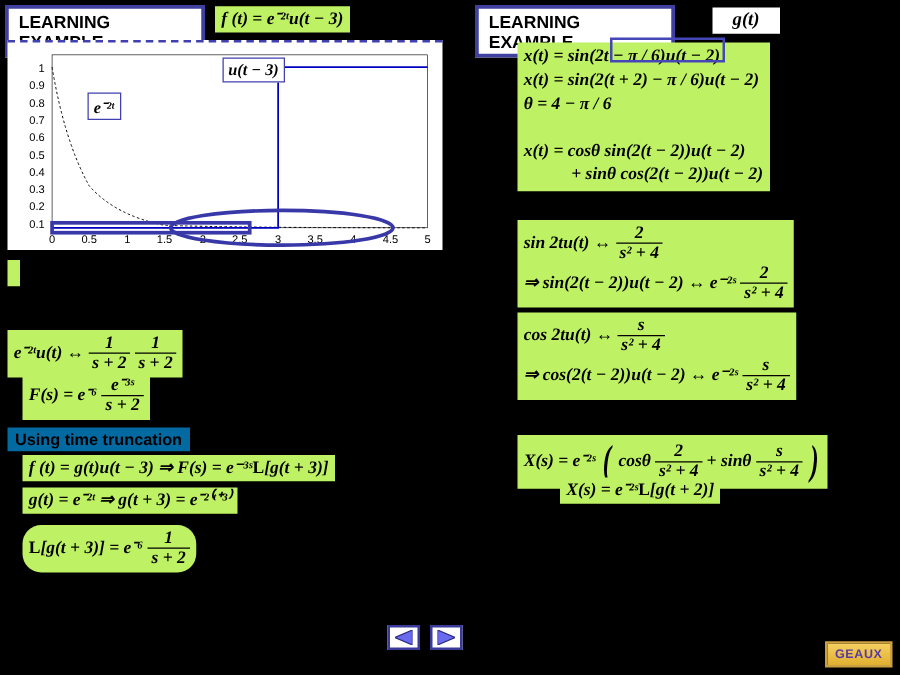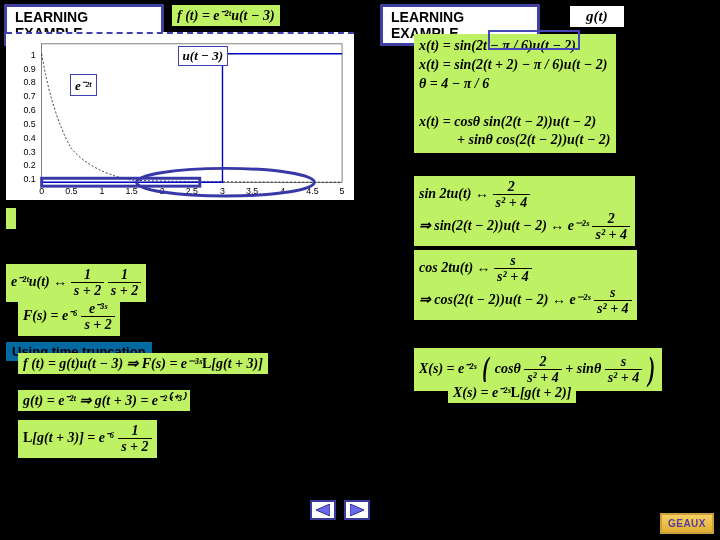--- a/index.html
+++ b/index.html
@@ -172,25 +172,25 @@
   <span class="frac"><span class="num">1</span><span class="den">s + 2</span></span>
 </div>
 
 <div class="eq" style="left:18px; top:298px;">
   <span>F(s) = e⁻⁶</span>
   <span class="frac"><span class="num">e⁻³ˢ</span><span class="den">s + 2</span></span>
 </div>
 
 <div class="sub-section" style="left:6px; top:342px;">Using time truncation</div>
 
-<div class="eq" style="left:18px; top:353px;">
+<div class="eq" style="left:18px; top:364px;">
   <span>f (t) = g(t)u(t − 3) ⇒ F(s) = e⁻³ˢ</span><span class="scriptL">L</span><span>[g(t + 3)]</span>
 </div>
 <div class="eq" style="left:18px; top:390px;">g(t) = e⁻²ᵗ ⇒ g(t + 3) = e⁻²⁽ᵗ⁺³⁾</div>
-<div class="eq" style="left:18px; top:420px;">
+<div class="eq" style="left:18px; top:420px;border-radius:15px;">
   <span class="scriptL">L</span><span>[g(t + 3)] = e⁻⁶</span>
   <span class="frac"><span class="num">1</span><span class="den">s + 2</span></span>
 </div>
 
 <div class="eq" style="left:414px; top:34px; line-height:1.35;">
   <span>x(t) = sin(2t − π / 6)u(t − 2)</span>
   <span style="position:absolute; left:74px; top:-4px; width:92px; height:20px; border:2px solid #4646b8;"></span>
   <br>
   <span>x(t) = sin(2(t + 2) − π / 6)u(t − 2)</span><br>
   <span>θ = 4 − π / 6</span><br>

